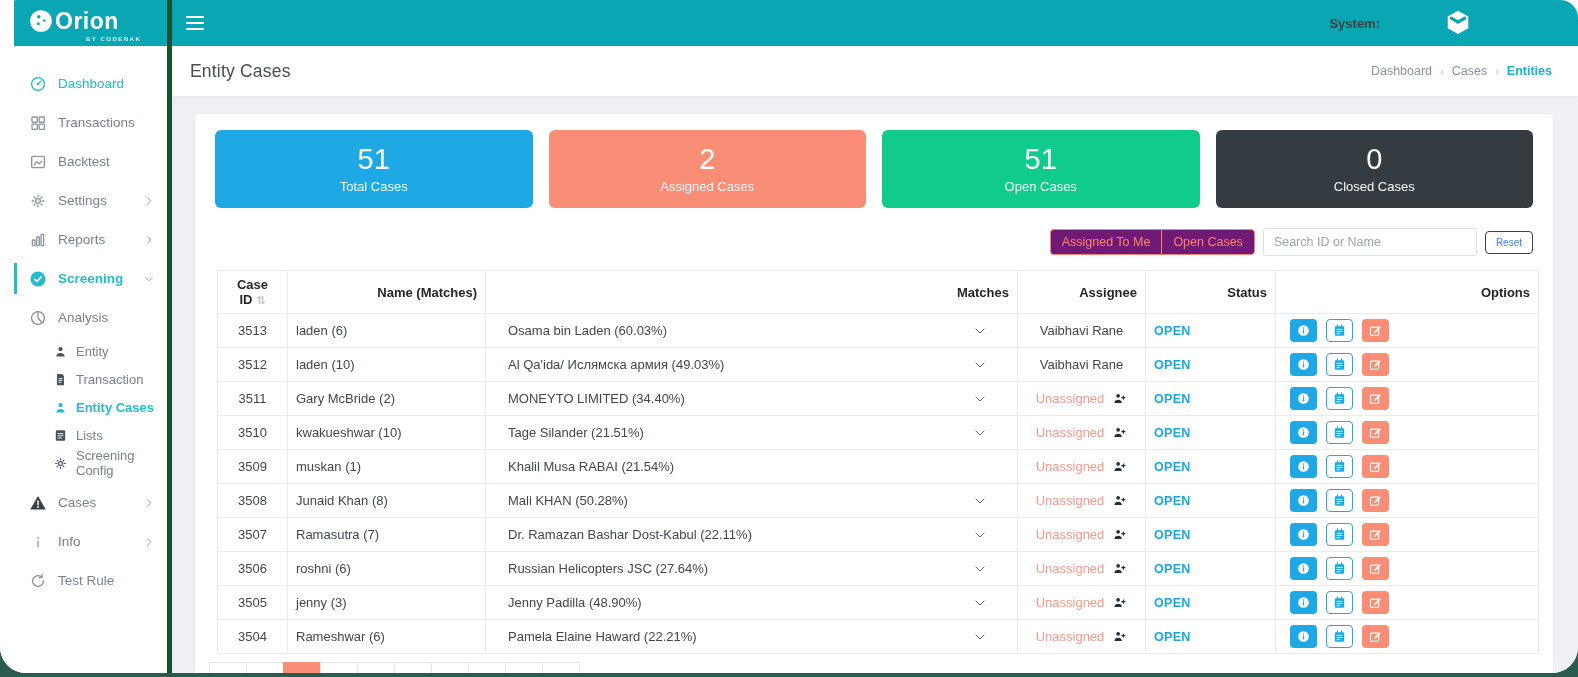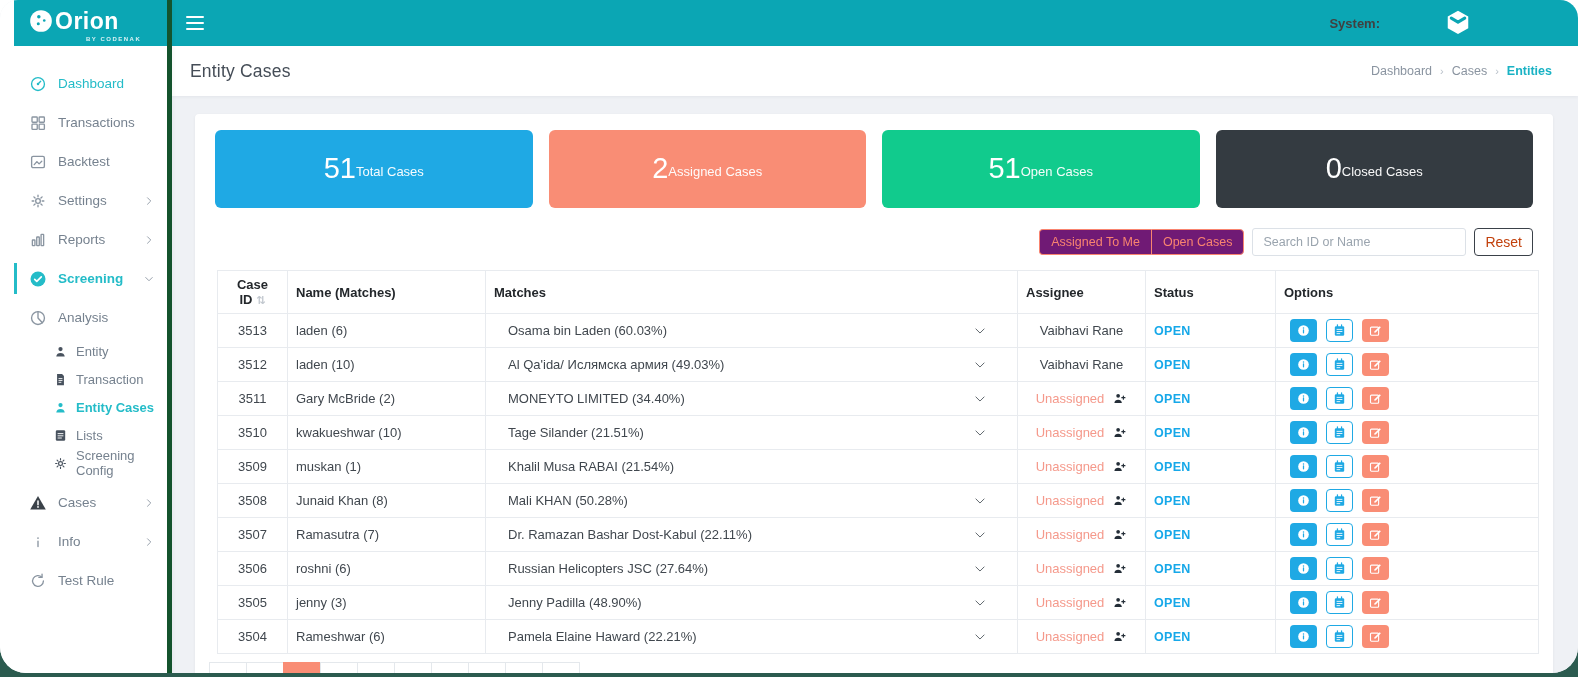--- a/index.html
+++ b/index.html
@@ -49,43 +49,43 @@
   .breadcrumb .bc { cursor:pointer; }
   .breadcrumb .sep { margin:0 8px; color:#B9C1CA; font-size:11px; }
   .breadcrumb .bc.current { color:#19B2C4; font-weight:700; cursor:default; }
 
   .content { position:absolute; top:96px; left:0; right:0; bottom:0; background:#EFF1F5; padding:18px 25px 0 23px; }
   .card { background:#fff; border-radius:4px; box-shadow:0 1px 3px rgba(40,50,60,.07);
           padding:16px 14px 0 14px; min-height:600px; }
 
   
   .stats { display:flex; gap:16px; padding:0 6px; }
-  .stat { flex:1; height:78px; border-radius:6px; color:#fff; display:flex; flex-direction:row;
+  .stat { flex:1; height:78px; border-radius:6px; color:#fff; display:flex; flex-direction:column;
           align-items:center; justify-content:center; }
   .stat-value { font-size:29px; font-weight:400; line-height:1.1; }
   .stat-label { font-size:13px; margin-top:4px; opacity:.96; }
 
   
   .filters { display:flex; align-items:center; justify-content:flex-end; margin:20px 6px 0 0; height:28px; gap:8px; }
   .btn-group { display:flex; }
   .fbtn { background:#701a75; border:1px solid #F9846F; color:#F9846F; font-size:12.5px; padding:5px 11px;
           cursor:pointer; font-family:inherit; }
   .fbtn.left { border-radius:4px 0 0 4px; border-right-width:0; }
   .fbtn.right { border-radius:0 4px 4px 0; }
   .search-input { width:214px; height:28px; border:1px solid #DCE1E7; border-radius:3px; padding:0 10px;
                   font-size:12.5px; color:#3A4149; font-family:inherit; outline:none; }
   .search-input::placeholder { color:#9AA4AE; }
-  .reset-btn { background:#fff; border:1.5px solid #3A4149; color:#c2410c; border-radius:4px; font-size:14px;
+  .reset-btn { background:#fff; border:1.5px solid #3A4149; color:#3b82f6; border-radius:4px; font-size:10px;
                font-weight:500; padding:5px 10px; cursor:pointer; font-family:inherit; }
 
   
   .tablewrap { margin-top:14px;padding-left:8px; }
   table { width:100%; border-collapse:collapse; table-layout:fixed; }
   th, td { border:1px solid #E8EBEF; font-size:13px; }
-  th { color:#23272B; font-weight:700; text-align:left; padding:6px 8px; height:40px; vertical-align:middle; }
+  th { color:#23272B; font-weight:700; text-align:right; padding:6px 8px; height:40px; vertical-align:middle; }
   th.c, td.c { text-align:center; }
   td { color:#40474E; height:34px; padding:2px 8px; background:#fff; }
   .sort-glyph { color:#C2C8CF; font-size:11px; margin-left:4px; cursor:pointer; font-family:"DejaVu Sans",sans-serif; }
   td.matches-cell { padding-left:22px; }
   .match-flex { display:flex; align-items:center; }
   .expand-chevron { margin-left:auto; margin-right:22px; color:#555C63; cursor:pointer; width:14px; height:14px; flex:0 0 14px; }
   .assignee-flex { display:flex; align-items:center; justify-content:center; gap:8px; }
   .unassigned { color:#F5998B; }
   .assign-icon { width:15px; height:15px; color:#242E38; cursor:pointer; }
   .status-open { color:#16A8E9; font-weight:700; font-size:12.5px; letter-spacing:.3px; }

